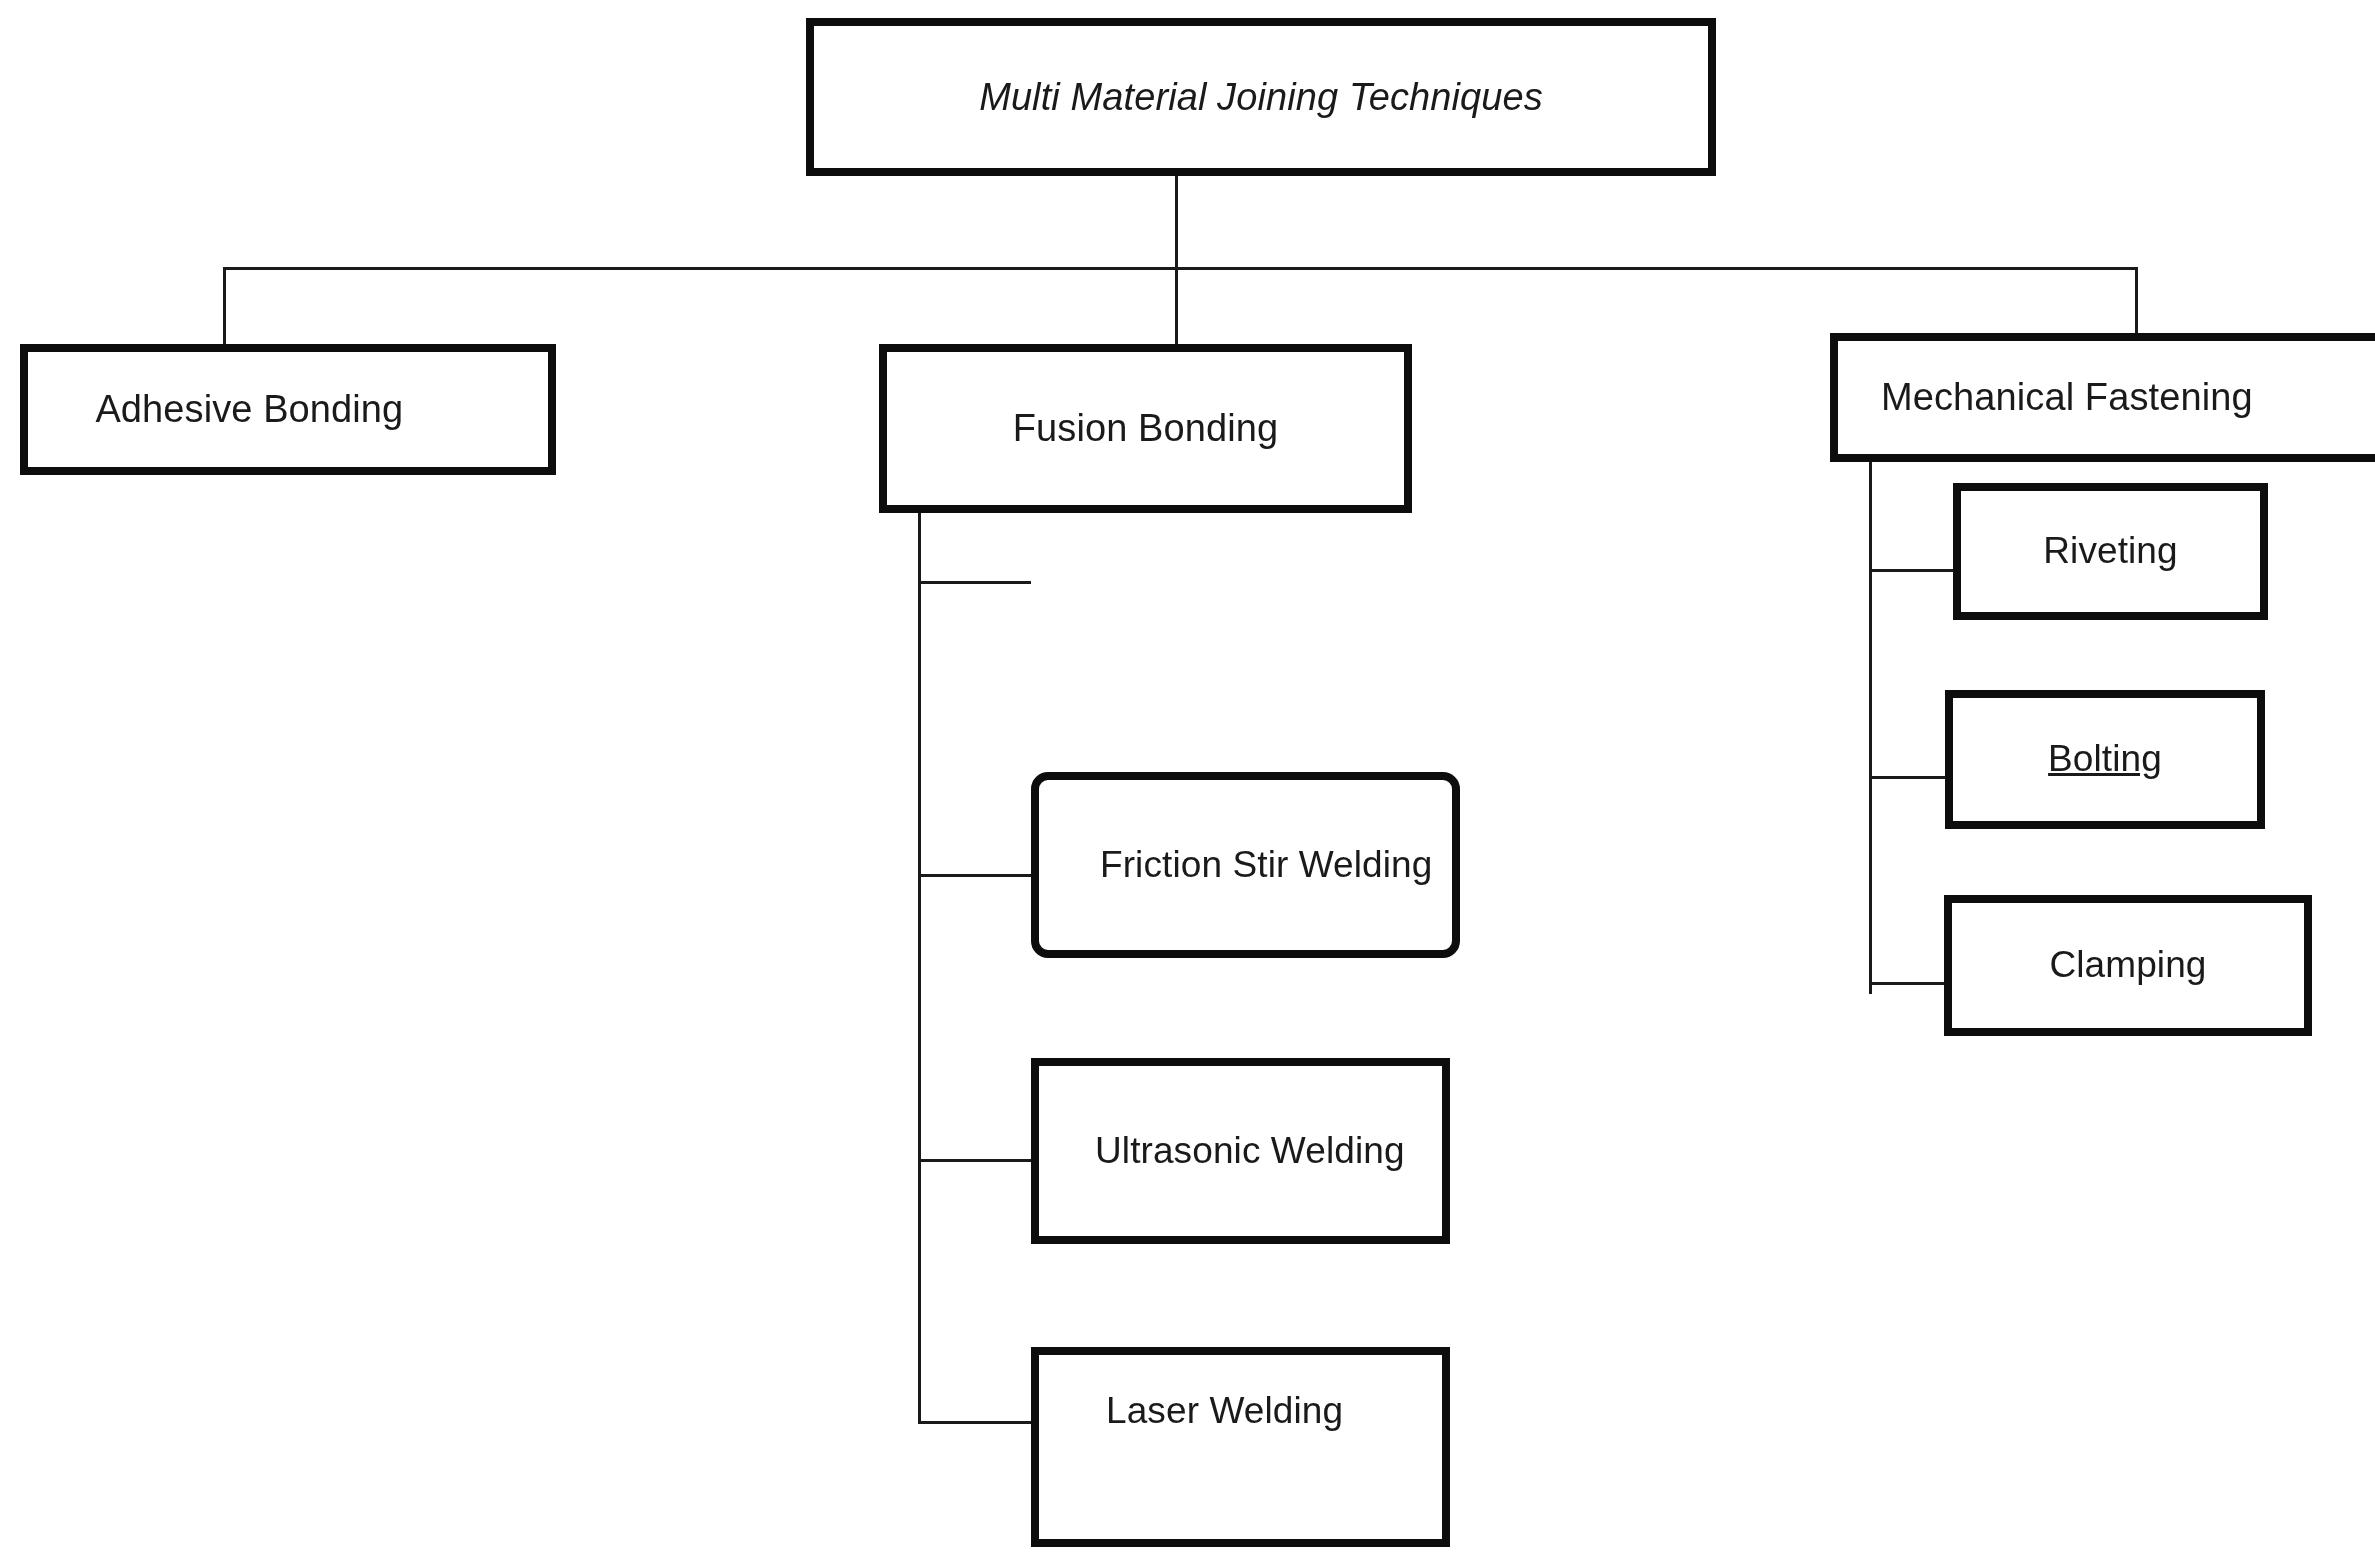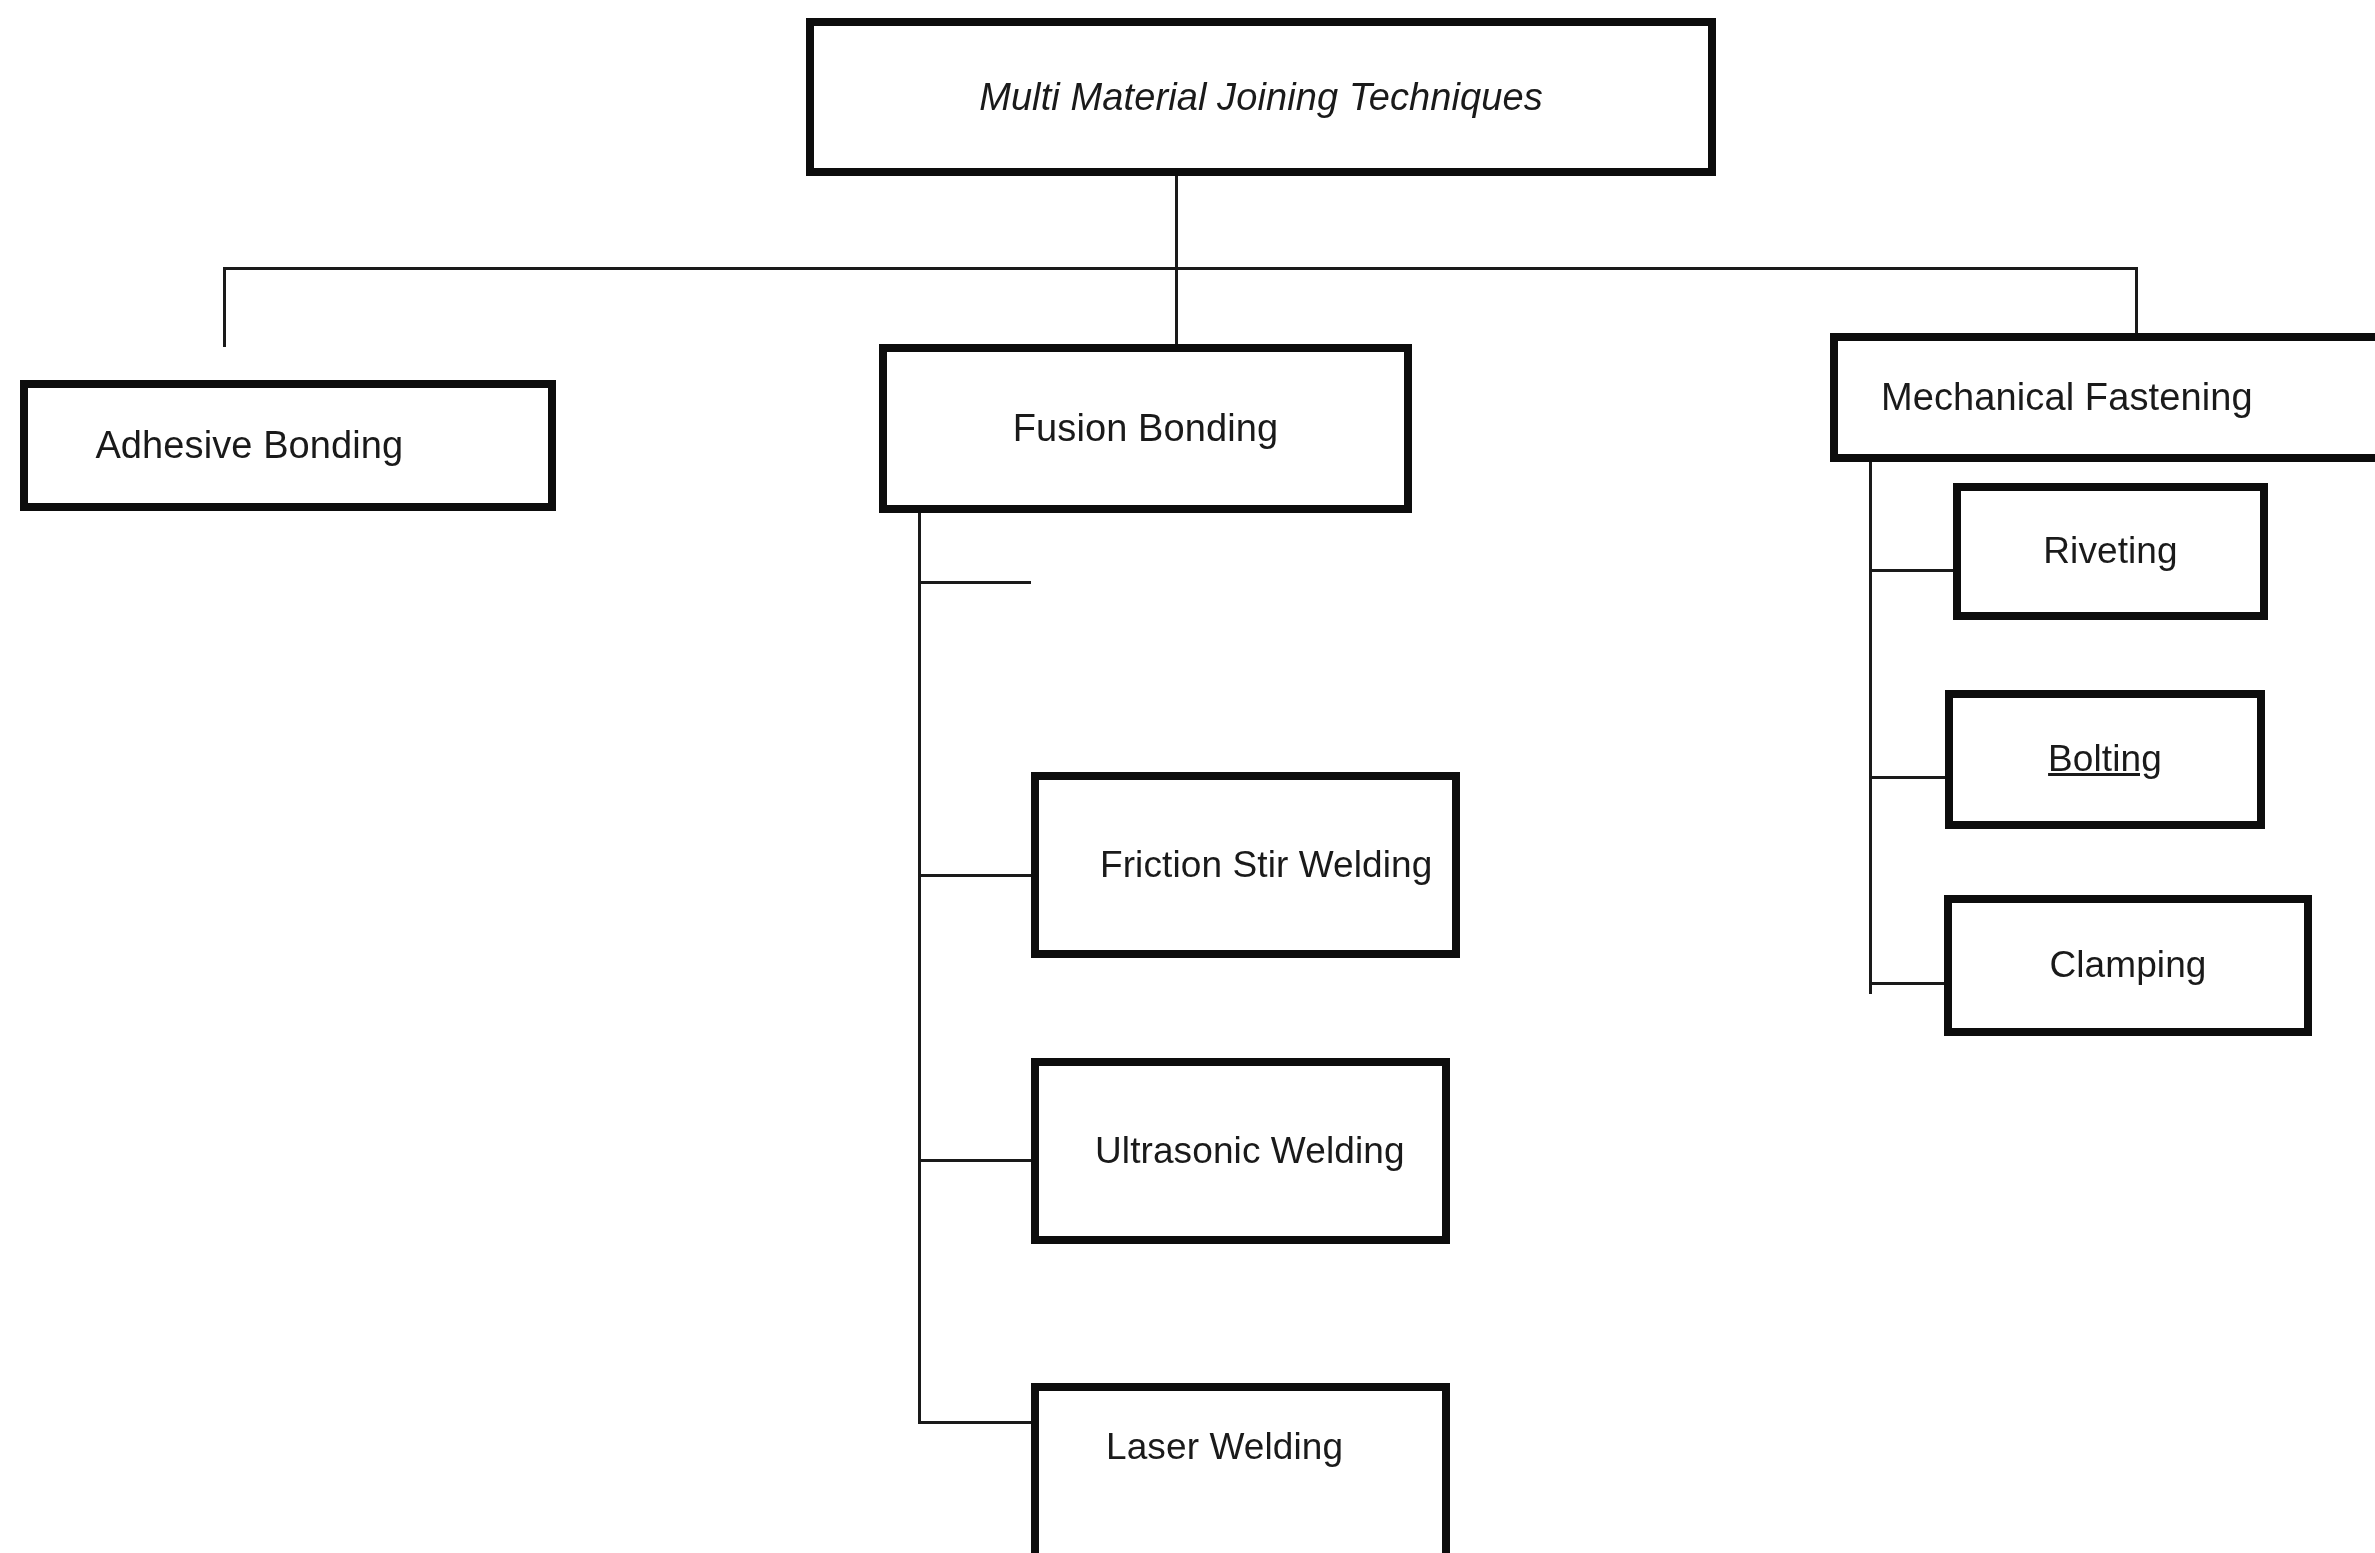--- a/index.html
+++ b/index.html
@@ -46,22 +46,22 @@
   
   .node.lvl1 { font-size: 38px; }
   .node.lvl2 { font-size: 38px; }
   .node.lvl3 { font-size: 37px; }
 
   .align-center { text-align: center; }
   .align-left   { text-align: left; }
 
   .pad-l-46 { padding-left: 43px; padding-right: 18.6px; }
   .pad-l-60 { padding-left: 56px; padding-right: 18.6px; }
-  .pad-l-66 { padding-left: 61px; padding-right: 18.6px; }
-  .pad-l-72 { padding-left: 67px; padding-right: 18.6px; margin-top: 36px; }
+  .pad-l-66 { padding-left: 61px; padding-right: 18.6px; border-radius: 17px; }
+  .pad-l-72 { padding-left: 67px; padding-right: 18.6px; }
   .pad-l-108 { padding-left: 100px; padding-right: 18.6px; }
 
   .v-top { align-items: flex-start; }
   .v-top .label { padding-top: 32px; }
 </style>
 </head>
 <body>
 
 <div id="canvas">
 

